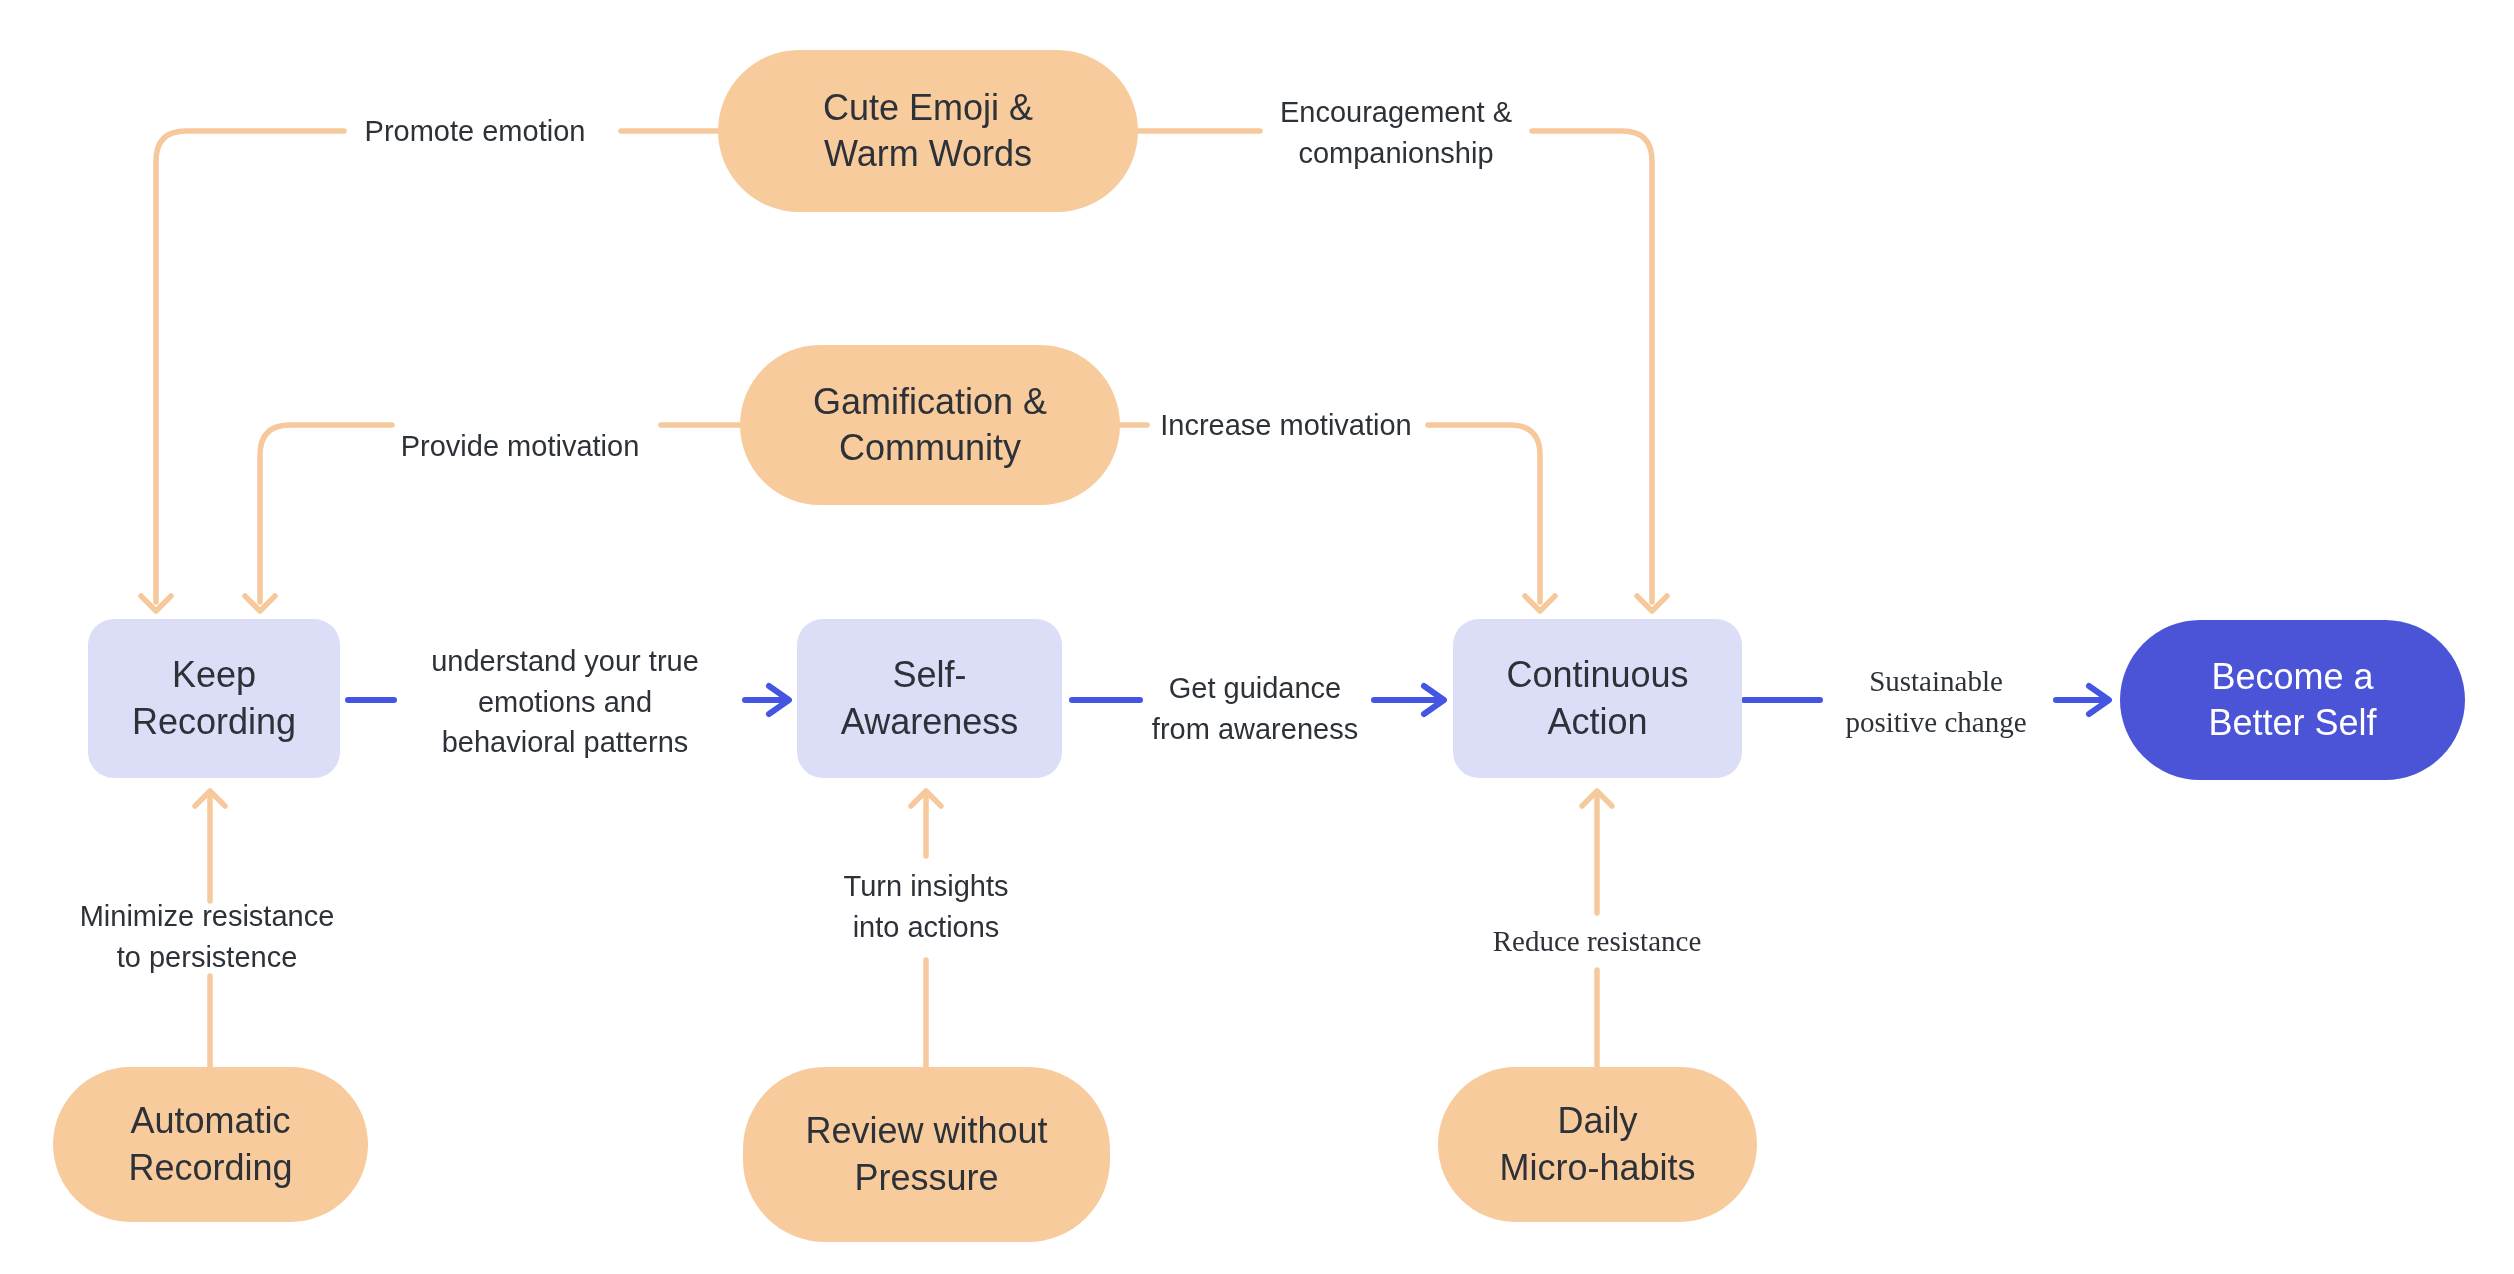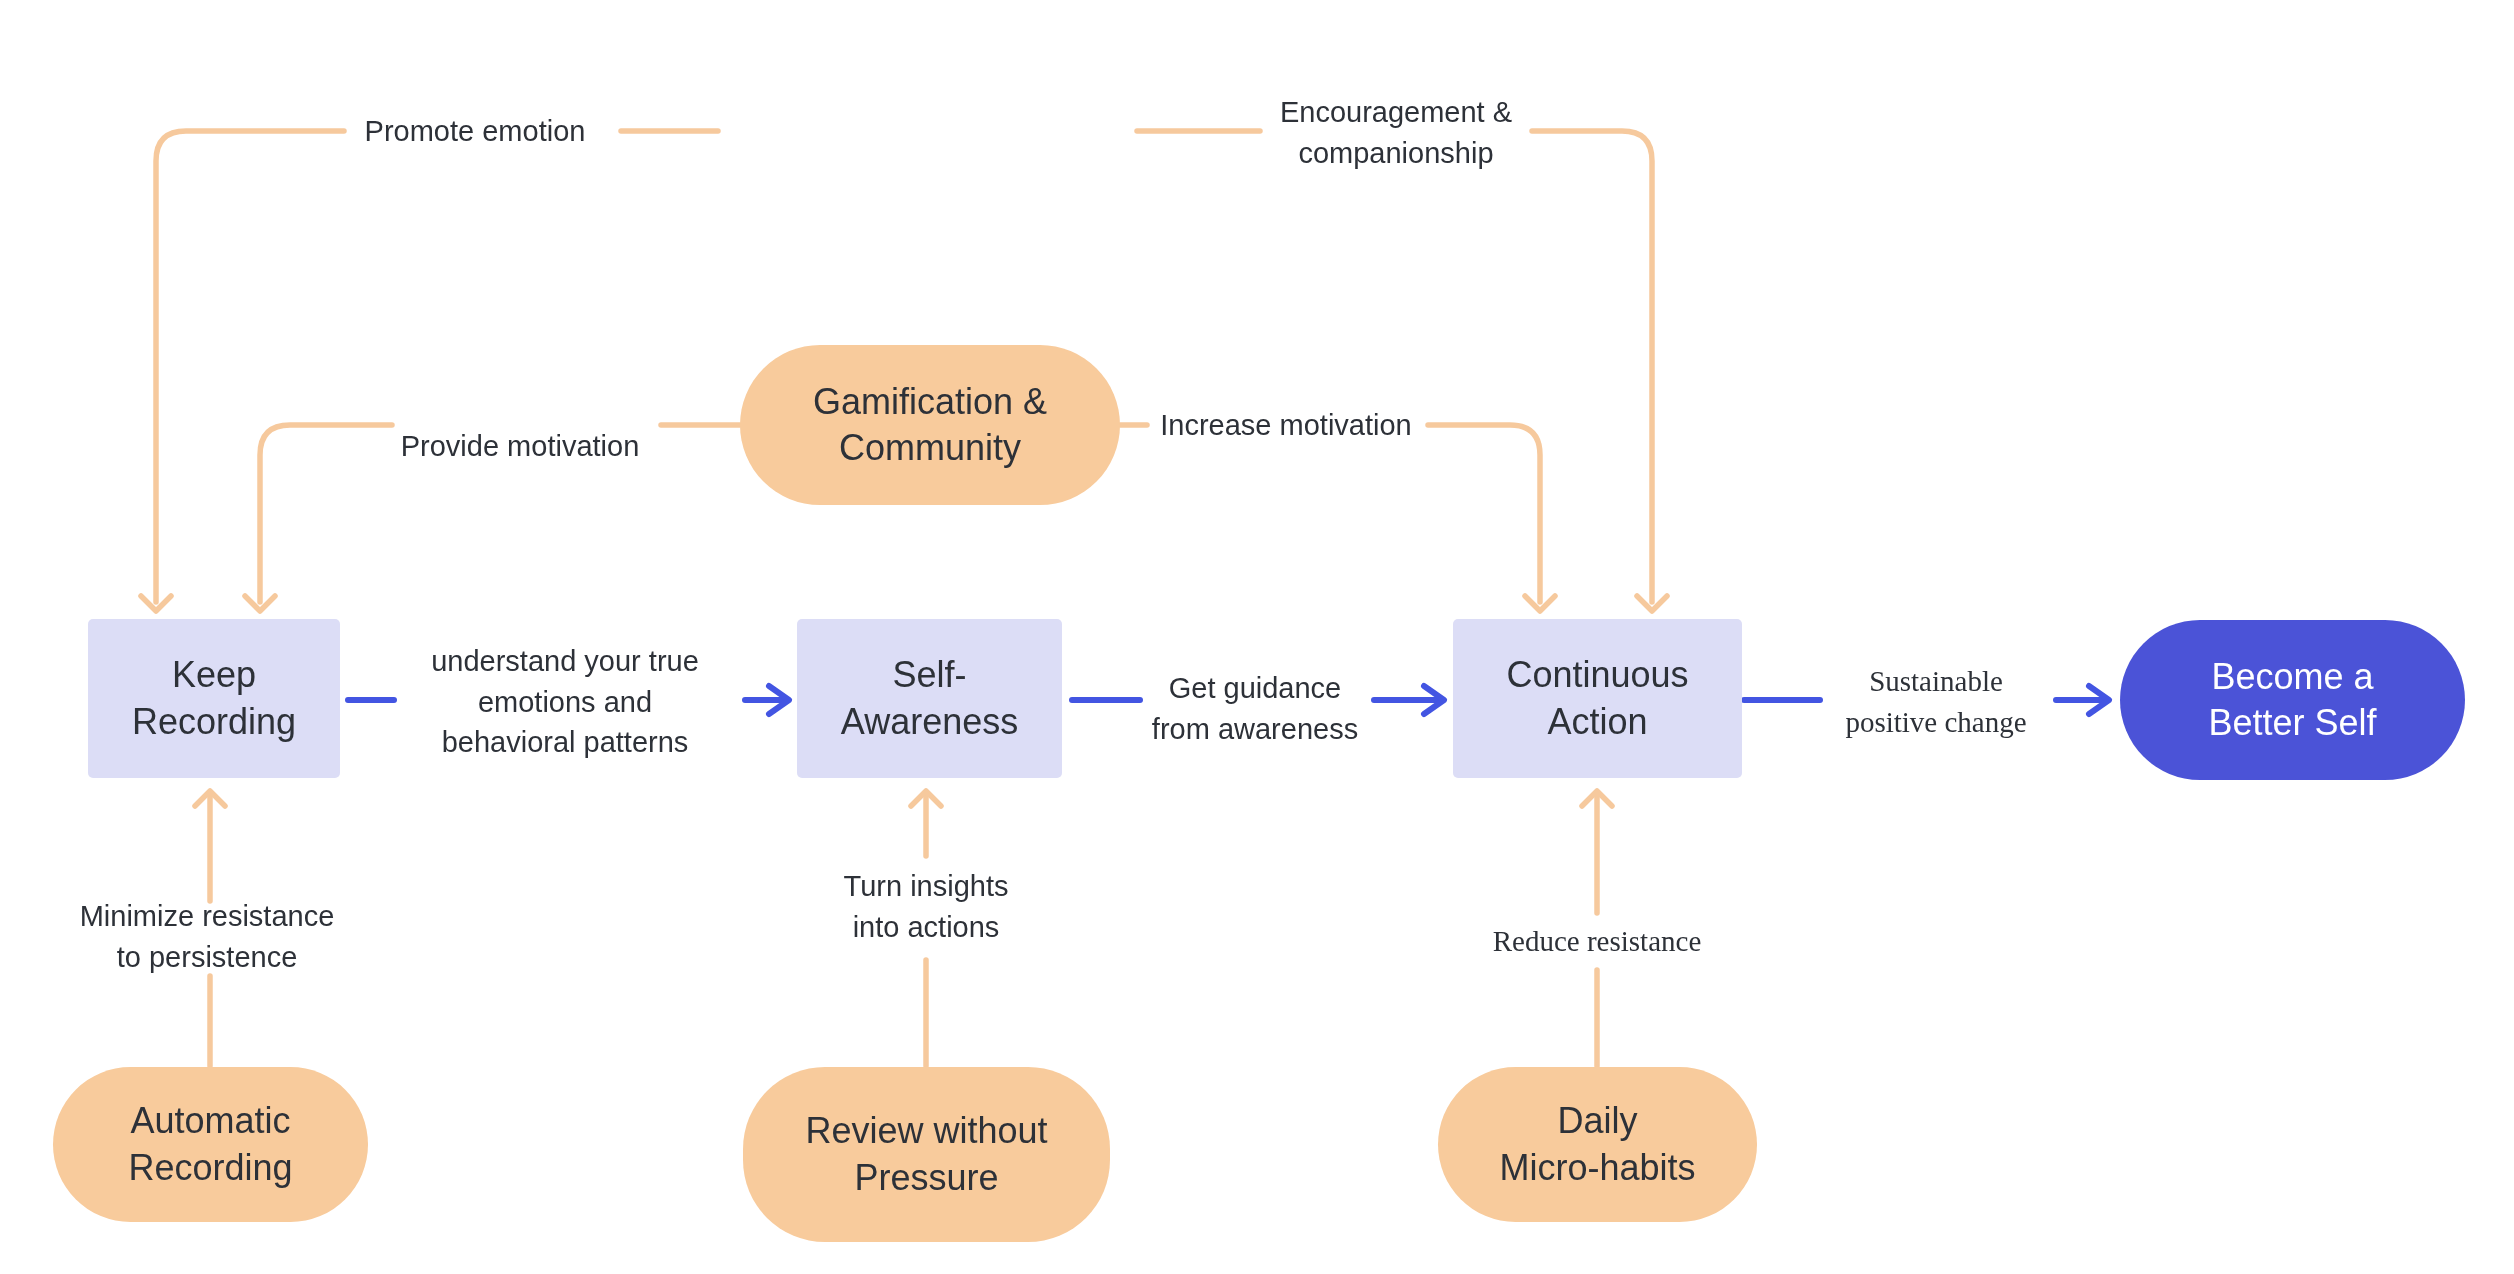--- a/index.html
+++ b/index.html
@@ -18,21 +18,21 @@
   #canvas{position:relative;width:2514px;height:1274px;background:var(--background);}
   #connectors{position:absolute;left:0;top:0;width:2514px;height:1274px;}
   #connectors path{fill:none;stroke-linecap:round;stroke-linejoin:round;}
   .edge-o{stroke:var(--peach-line);stroke-width:5.5;}
   .edge-b{stroke:var(--blue-line);stroke-width:6;}
   .node{
     position:absolute;display:flex;align-items:center;justify-content:center;
     text-align:center;white-space:pre-line;
     font-size:36px;line-height:1.28;color:var(--text-dark);
   }
-  .box{background:var(--lavender-fill);border-radius:5px;}
+  .box{background:var(--lavender-fill);border-radius:26px;}
   .pill{background:var(--peach-fill);border-radius:82px;}
   .pill-blue{background:var(--blue-fill);border-radius:82px;color:var(--text-light);}
   .edge-label{
     position:absolute;transform:translate(-50%,-50%);
     text-align:center;white-space:pre-line;
     font-size:29px;line-height:1.4;color:var(--text-dark);
   }
 </style>
 </head>
 <body>
@@ -75,20 +75,22 @@
 
     <path class="edge-b" d="M1072,700 H1140"></path>
     <path class="edge-b" d="M1374,700 H1440"></path>
     <path class="edge-b" d="M1424,686 L1444,700 L1424,714"></path>
 
     <path class="edge-b" d="M1744,700 H1820"></path>
     <path class="edge-b" d="M2056,700 H2105"></path>
     <path class="edge-b" d="M2089,686 L2109,700 L2089,714"></path>
   </svg>
 
+  <div class="node pill" style="left:718px;top:50px;width:420px;height:162px;">Cute Emoji &amp;
+Warm Words</div>
 
   <div class="node pill" style="left:740px;top:345px;width:380px;height:160px;">Gamification &amp;
 Community</div>
 
   <div class="node box" style="left:88px;top:619px;width:252px;height:159px;">Keep
 Recording</div>
 
   <div class="node box" style="left:797px;top:619px;width:265px;height:159px;">Self-
 Awareness</div>
 

